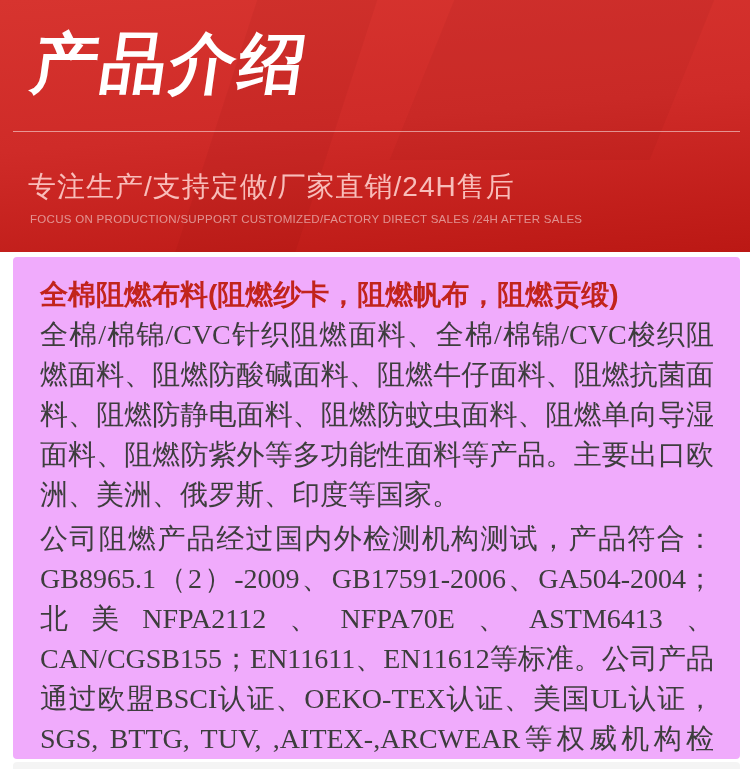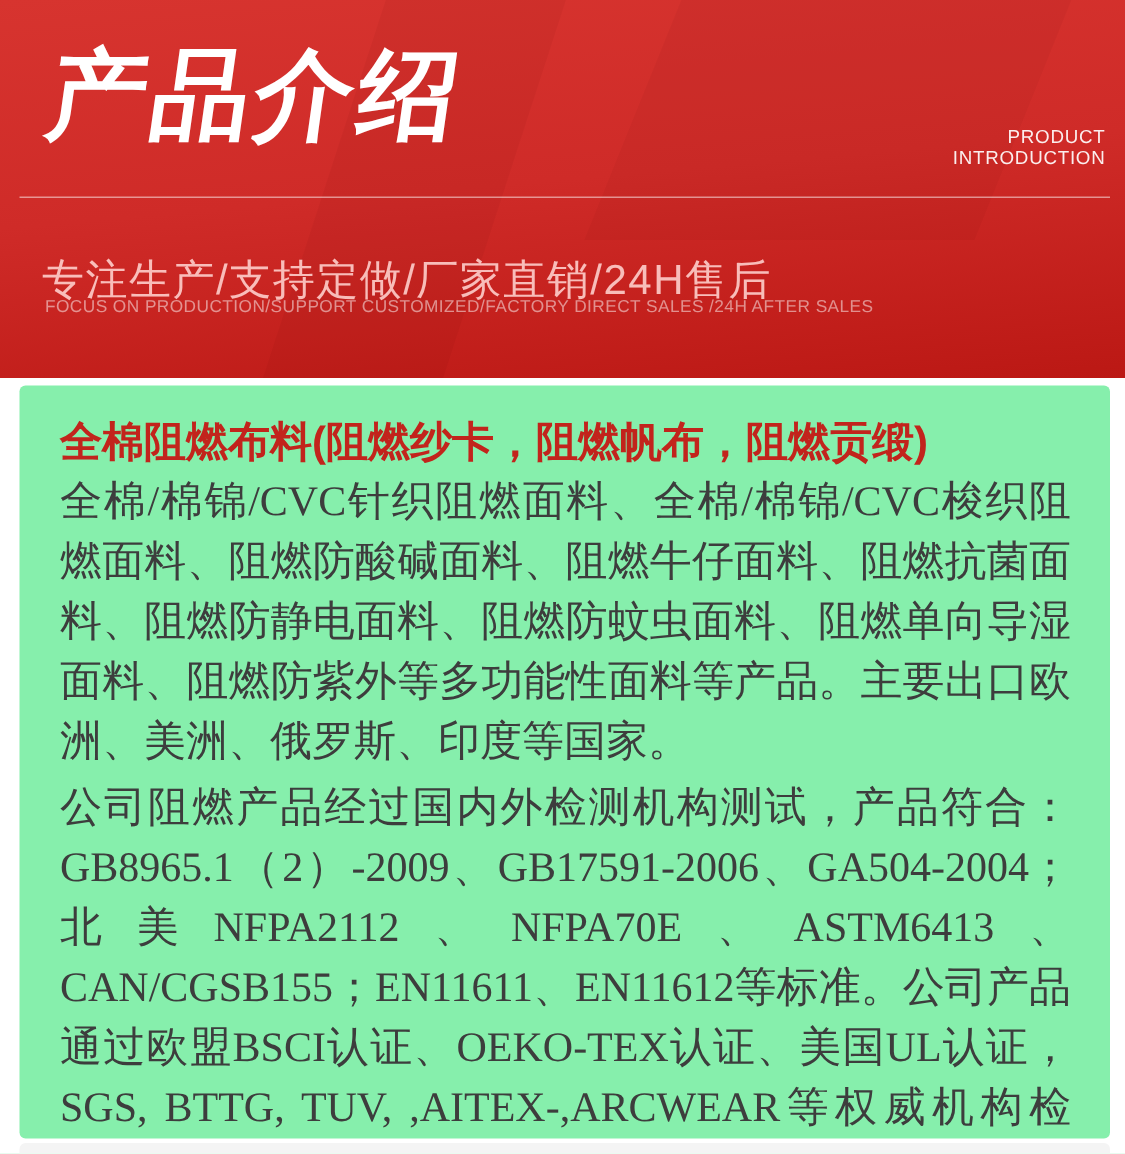--- a/index.html
+++ b/index.html
@@ -53,31 +53,31 @@
     background: rgba(255, 255, 255, 0.5);
   }
   .hero-slogan {
     position: absolute; left: 28px; top: 146px;
     font-size: 28px; line-height: 1.2; letter-spacing: 1px;
     color: rgba(255, 211, 207, 0.88);
     white-space: nowrap;
     margin-top: 24px;
   }
   .hero-slogan-en {
-    position: absolute; left: 30px; top: 199px;
+    position: absolute; left: 30px; top: 213px;
     font-size: 11.5px; letter-spacing: 0.3px;
     color: rgba(255, 255, 255, 0.5);
     white-space: nowrap;
   }
 
   
   .card {
     margin: 5px 25px 0 13px;
     width: 727px; height: 502px;
-    background: #86efac;
+    background: #f0abfc;
     border-radius: 4px;
     padding: 18px 26px 0 27px;
     overflow: hidden;
   }
   .card-heading {
     color: #c2241c;
     font-size: 28px; line-height: 40px; font-weight: bold;
   }
   .card-para {
     color: #3d3d3d;
@@ -96,24 +96,20 @@
   }
 </style>
 </head>
 <body>
 
 <div class="page">
 
   <header class="hero">
     <div class="hero-watermark"></div>
     <h1 class="hero-title">产品介绍</h1>
-    <div class="hero-label-en">
-      <div>PRODUCT</div>
-      <div>INTRODUCTION</div>
-    </div>
     <div class="hero-divider"></div>
     <div class="hero-slogan">专注生产/支持定做/厂家直销/24H售后</div>
     <div class="hero-slogan-en">FOCUS ON PRODUCTION/SUPPORT CUSTOMIZED/FACTORY DIRECT SALES /24H AFTER SALES</div>
   </header>
 
   <main class="card">
     <h2 class="card-heading">全棉阻燃布料(阻燃纱卡，阻燃帆布，阻燃贡缎)</h2>
     <p class="card-para">全棉/棉锦/CVC针织阻燃面料、全棉/棉锦/CVC梭织阻燃面料、阻燃防酸碱面料、阻燃牛仔面料、阻燃抗菌面料、阻燃防静电面料、阻燃防蚊虫面料、阻燃单向导湿面料、阻燃防紫外等多功能性面料等产品。主要出口欧洲、美洲、俄罗斯、印度等国家。</p>
     <p class="card-para">公司阻燃产品经过国内外检测机构测试，产品符合：GB8965.1（2）-2009、GB17591-2006、GA504-2004；北美NFPA2112、NFPA70E、ASTM6413、CAN/CGSB155；EN11611、EN11612等标准。公司产品通过欧盟BSCI认证、OEKO-TEX认证、美国UL认证，SGS, BTTG, TUV, ,AITEX-,ARCWEAR等权威机构检测。</p>
   </main>

